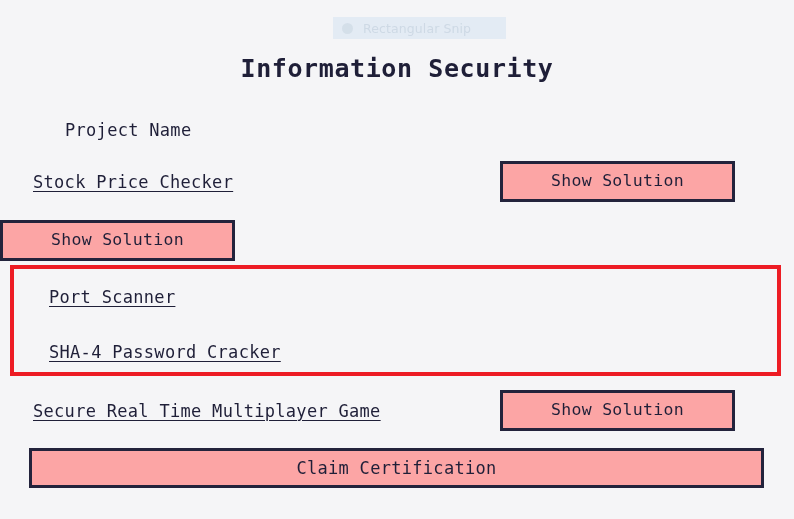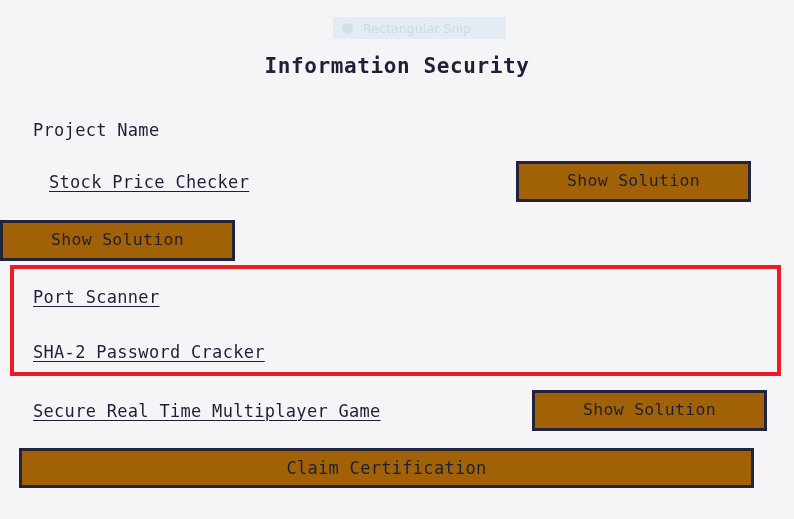--- a/index.html
+++ b/index.html
@@ -45,21 +45,21 @@
     white-space: nowrap;
   }
 
   
   #page-title {
     position: absolute;
     top: 54px;
     left: 0;
     width: 794px;
     text-align: center;
-    font-size: 21px;
+    font-size: 25px;
     font-weight: bold;
     letter-spacing: 0.6px;
     color: #1f1f38;
   }
 
   
   #project-table {
     position: absolute;
     top: 108px;
     left: 0;
@@ -80,20 +80,21 @@
     width: 294px;
     flex: none;
     position: relative;
     display: flex;
     align-items: center;
   }
 
   
   #table-header {
     height: 44px;
+    margin-left: 32px;
   }
   #table-header .col-name,
   #table-header .col-solution {
     font-size: 17px;
     color: #1f1f38;
     letter-spacing: 0.3px;
   }
   #table-header .col-solution { padding-left: 0; }
   #table-header .head-solution { padding-left: 0; }
 
@@ -103,65 +104,65 @@
     text-decoration: underline;
     text-underline-offset: 3px;
     text-decoration-thickness: 1px;
     letter-spacing: 0.3px;
     cursor: pointer;
     white-space: nowrap;
   }
 
   .btn {
     font-family: "DejaVu Sans Mono", "Liberation Mono", monospace;
-    background: #a16207;
+    background: #fca5a5;
     border: 3px solid #23233c;
     color: #1f1f38;
     font-size: 16.5px;
     letter-spacing: 0.3px;
     cursor: pointer;
     padding: 0;
     text-align: center;
     line-height: 1;
   }
   .btn-show {
     width: 235px;
     height: 41px;
   }
 
   
-  #row-stock   { height: 59px; padding-left: 16px; }
+  #row-stock   { height: 59px; }
   #row-anon    { height: 59px; }
-  #row-secure  { height: 59px; gap: 32px; }
+  #row-secure  { height: 59px; }
 
   #row-stock .col-solution,
   #row-anon .col-solution,
   #row-secure .col-solution { padding-left: 0; }
 
   
   #highlight-group {
     position: absolute;
     left: 10px;
     top: 265px;
     width: 771px;
     height: 111px;
     border: 4px solid #ed1c24;
     background: transparent;
   }
   #highlight-group .table-row {
     height: 55px;
   }
   #highlight-group .col-name {
-    padding-left: 19px;
+    padding-left: 35px;
   }
 
   
   #claim-row {
     position: absolute;
-    left: 19px;
+    left: 29px;
     top: 448px;
     width: 735px;
     height: 25px;
   }
   #btn-claim {
     width: 735px;
     height: 40px;
     font-size: 17px;
   }
 </style>
@@ -211,21 +212,21 @@
 
 <div id="highlight-group">
   <div class="table-row">
     <div class="col-name">
       <a class="project-link">Port Scanner</a>
     </div>
     <div class="col-solution"></div>
   </div>
   <div class="table-row">
     <div class="col-name">
-      <a class="project-link">SHA-2 Password Cracker</a>
+      <a class="project-link">SHA-4 Password Cracker</a>
     </div>
     <div class="col-solution"></div>
   </div>
 </div>
 
 <div id="claim-row">
   <button class="btn" id="btn-claim">Claim Certification</button>
 </div>
 
 </body></html>

